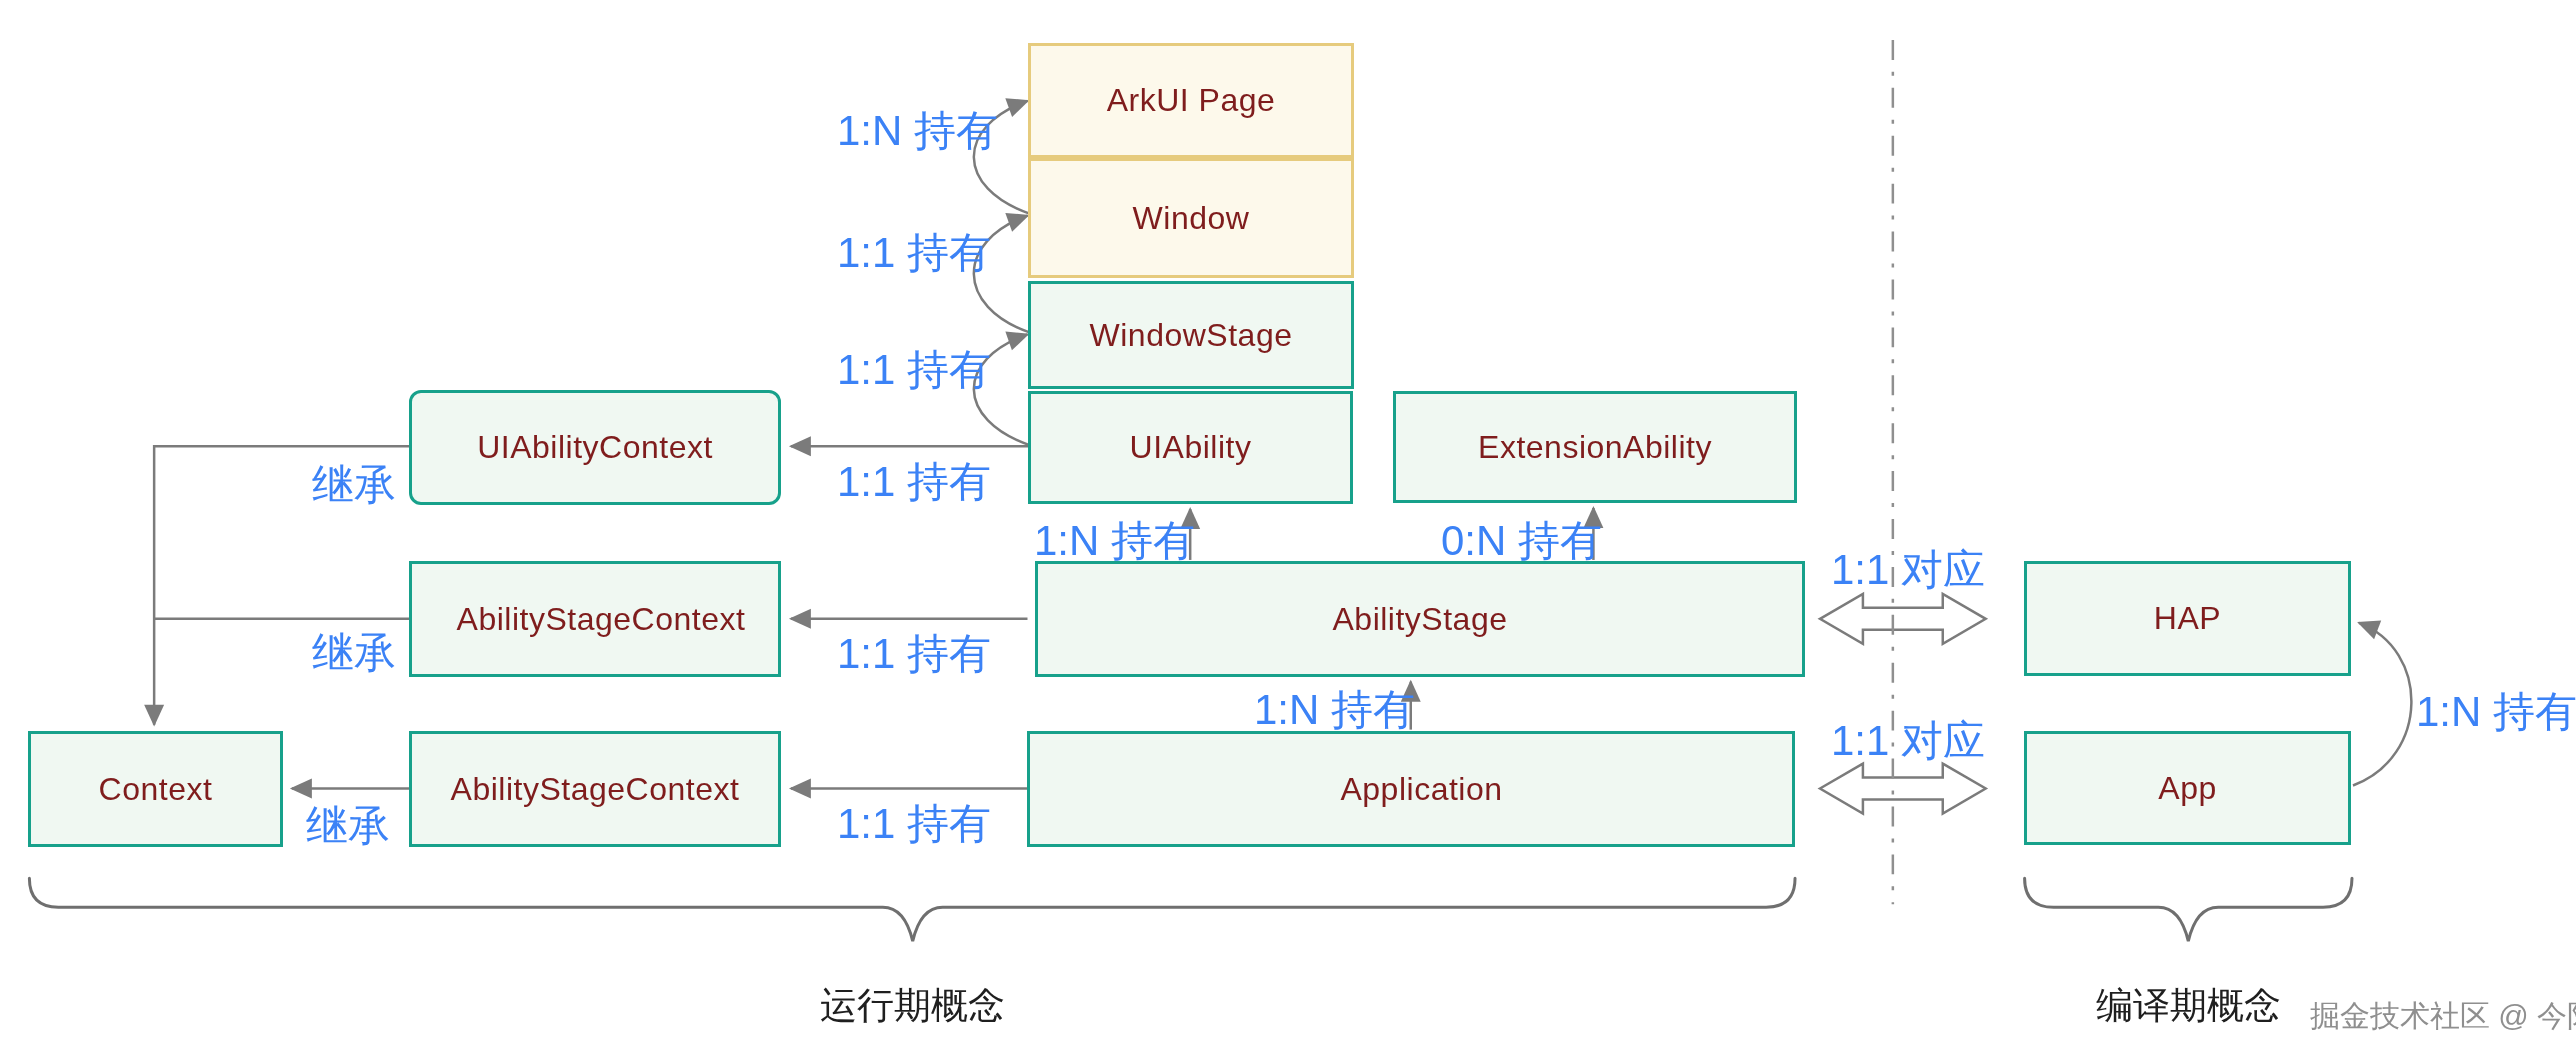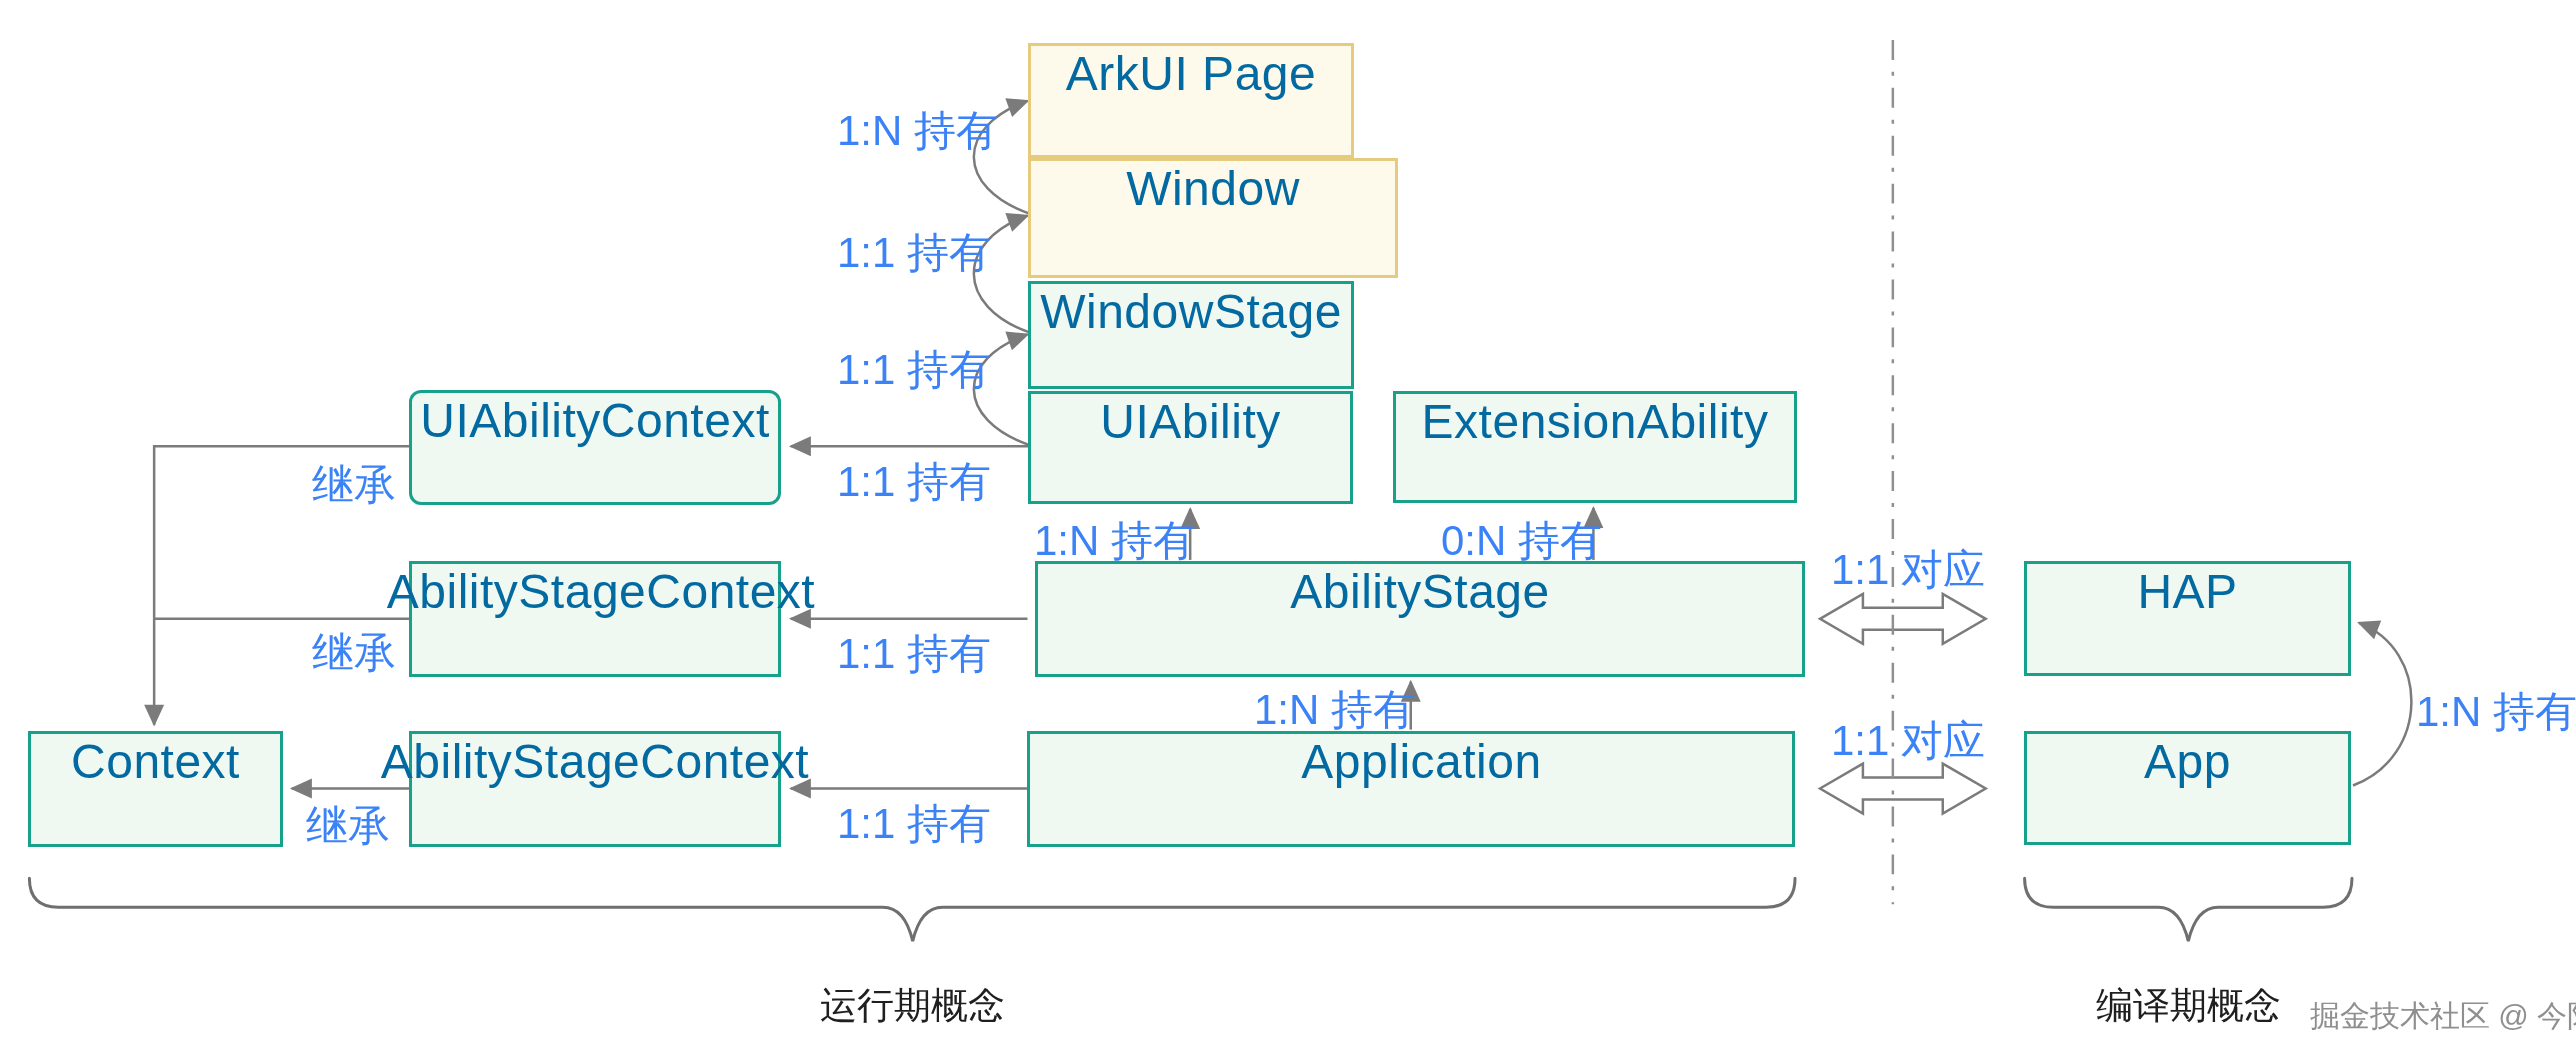--- a/index.html
+++ b/index.html
@@ -7,22 +7,22 @@
     position:relative;
     width:2576px;height:1056px;
     background:#ffffff;
     font-family:"Liberation Sans", sans-serif;
     overflow:hidden;
   }
   #wires{position:absolute;left:0;top:0;width:2576px;height:1056px;}
   .box{
     position:absolute;
     box-sizing:border-box;
-    display:flex;align-items:flex-start;justify-content:center;
-    font-size:48px;color:#0369a1;
+    display:flex;align-items:center;justify-content:center;
+    font-size:32px;color:#7f1d1d;
     border:3px solid;
     letter-spacing:0.5px;
     white-space:nowrap;
   }
   .teal{border-color:#17a18b;background:#f0f8f2;}
   .yellow{border-color:#e6cb7d;background:#fdf9eb;}
   .lbl{
     position:absolute;
     font-size:42px;color:#3b82f6;
     white-space:nowrap;line-height:1.1;
@@ -87,21 +87,21 @@
 
     <g stroke="#6f6f6f" stroke-width="3" fill="none" stroke-linecap="round">
       <path d="M29 880 Q29 909 58 909 L884 909 Q906 909 914 943 Q922 909 944 909 L1769 909 Q1798 909 1798 880"></path>
       <path d="M2028 880 Q2028 909 2057 909 L2162 909 Q2184 909 2192 943 Q2200 909 2222 909 L2327 909 Q2356 909 2356 880"></path>
     </g>
   </svg>
 
   <div class="box yellow" style="left:1028px;top:43px;width:326px;height:115px;">
     <span>ArkUI Page</span>
   </div>
-  <div class="box yellow" style="left:1028px;top:158px;width:370px;height:120px;">
+  <div class="box yellow" style="left:1028px;top:158px;width:326px;height:120px;">
     <span>Window</span>
   </div>
   <div class="box teal" style="left:1028px;top:281px;width:326px;height:108px;">
     <span>WindowStage</span>
   </div>
   <div class="box teal" style="left:1028px;top:391px;width:325px;height:113px;">
     <span>UIAbility</span>
   </div>
   <div class="box teal" style="left:409px;top:390px;width:372px;height:115px;border-radius:12px;">
     <span>UIAbilityContext</span>

